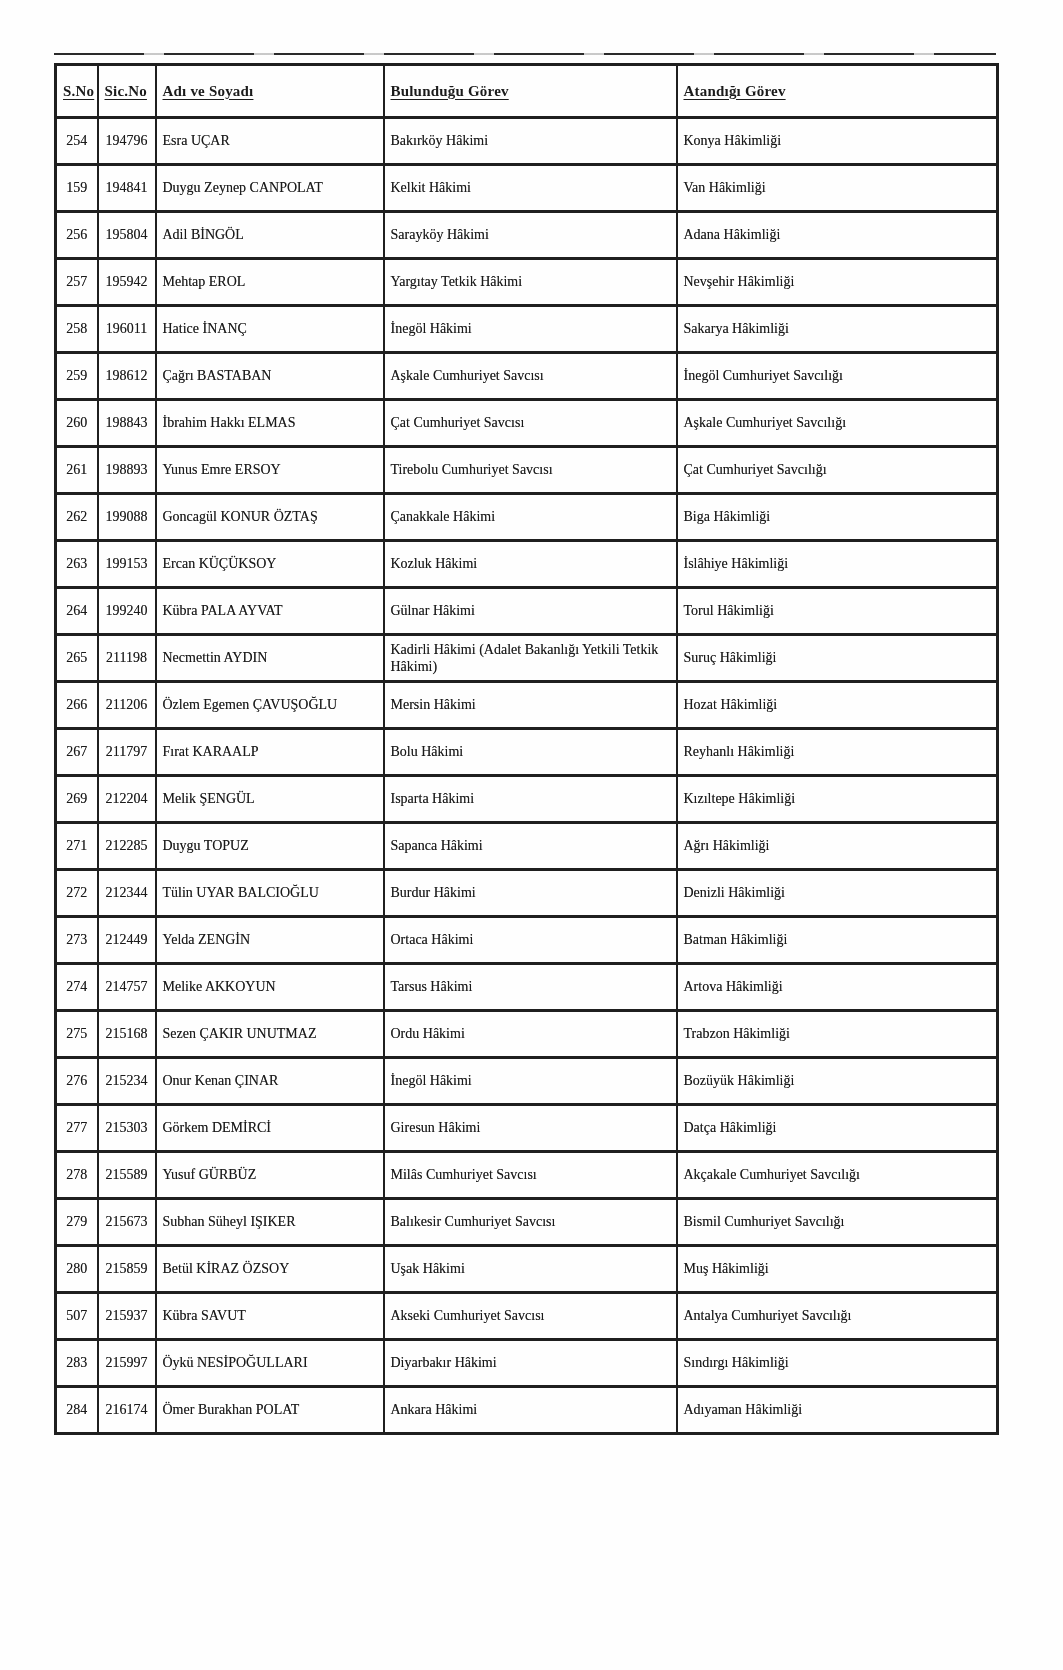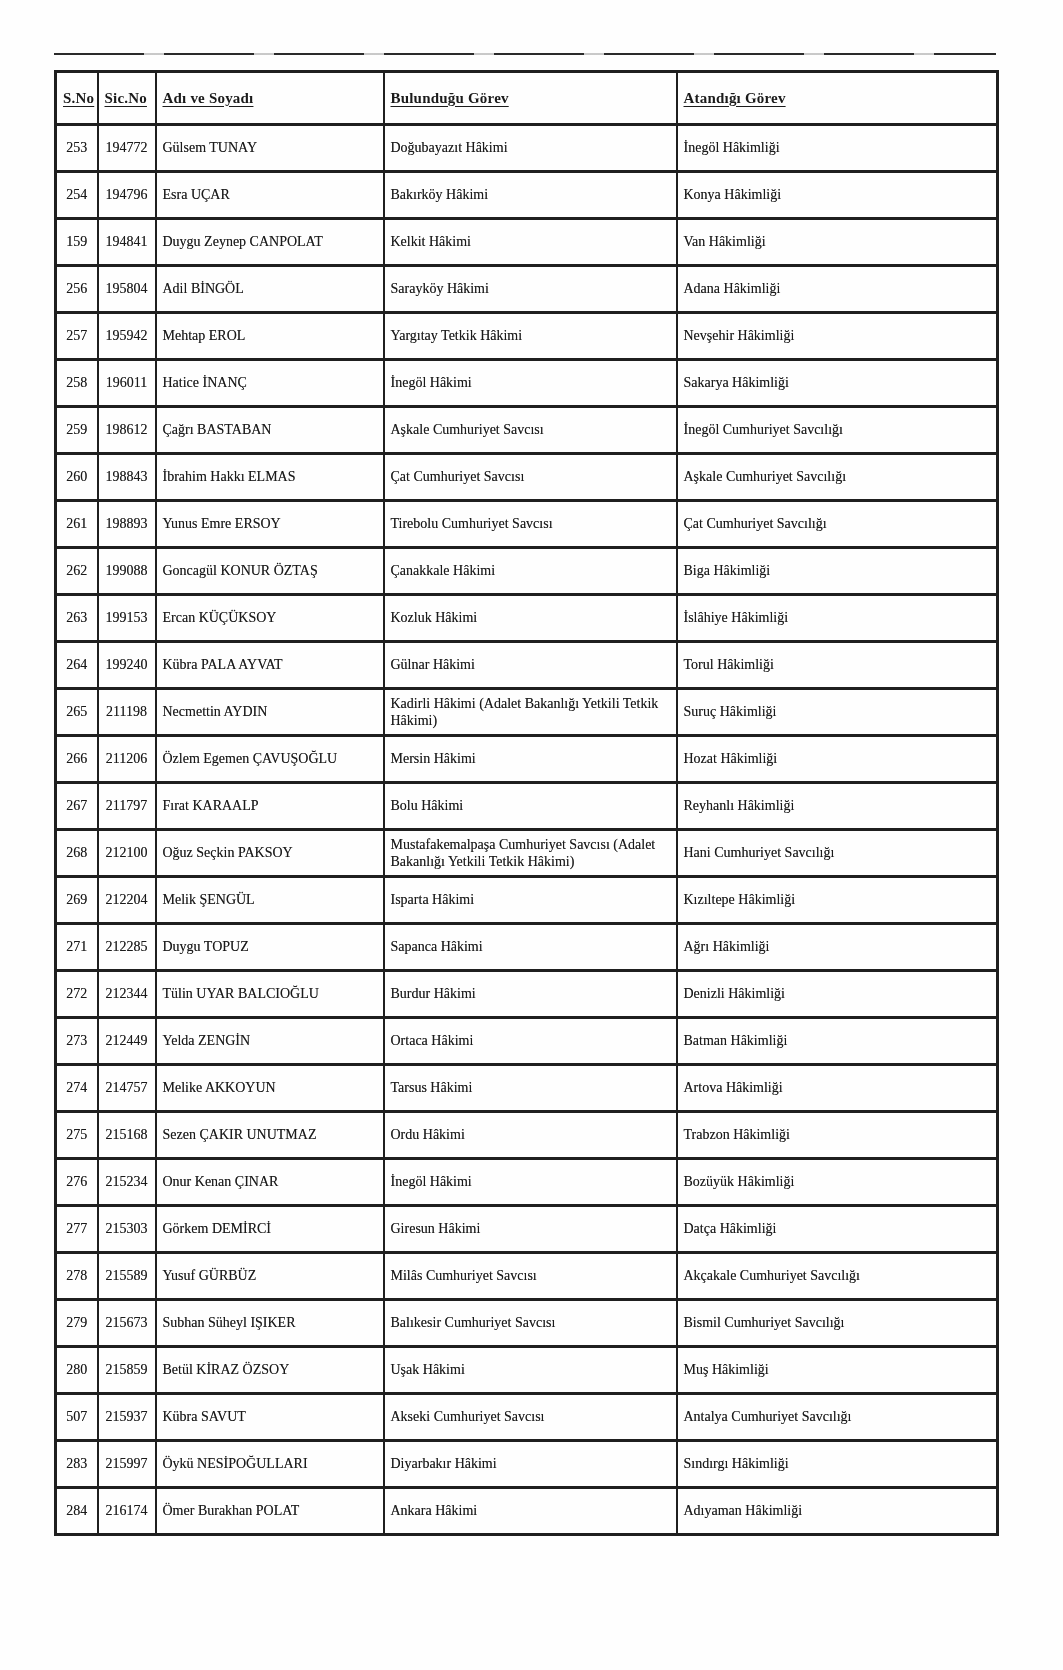--- a/index.html
+++ b/index.html
@@ -23,21 +23,21 @@
     left: 54px;
     top: 53px;
     width: 942px;
     height: 2px;
     background: repeating-linear-gradient(90deg,
       #2a2a2a 0 90px, rgba(42,42,42,.25) 90px 110px);
   }
   .doc-table {
     position: absolute;
     left: 54px;
-    top: 70px;
+    top: 63px;
     width: 942px;
     border-collapse: collapse;
     table-layout: fixed;
     background: #fefefe;
   }
   .doc-table col.c-sno   { width: 42px; }
   .doc-table col.c-sicil { width: 58px; }
   .doc-table col.c-name  { width: 228px; }
   .doc-table col.c-cur   { width: 293px; }
   .doc-table col.c-asg   { width: 321px; }
@@ -93,27 +93,20 @@
       <tr>
         <th>S.No</th>
         <th>Sic.No</th>
         <th>Adı ve Soyadı</th>
         <th>Bulunduğu Görev</th>
         <th>Atandığı Görev</th>
       </tr>
     </thead>
     <tbody>
         <tr>
-      <td class="num">253</td>
-      <td class="num">194772</td>
-      <td class="txt">Gülsem TUNAY</td>
-      <td class="txt">Doğubayazıt Hâkimi</td>
-      <td class="txt">İnegöl Hâkimliği</td>
-    </tr>
-        <tr>
       <td class="num">254</td>
       <td class="num">194796</td>
       <td class="txt">Esra UÇAR</td>
       <td class="txt">Bakırköy Hâkimi</td>
       <td class="txt">Konya Hâkimliği</td>
     </tr>
         <tr>
       <td class="num">159</td>
       <td class="num">194841</td>
       <td class="txt">Duygu Zeynep CANPOLAT</td>
@@ -198,27 +191,20 @@
       <td class="txt">Hozat Hâkimliği</td>
     </tr>
         <tr>
       <td class="num">267</td>
       <td class="num">211797</td>
       <td class="txt">Fırat KARAALP</td>
       <td class="txt">Bolu Hâkimi</td>
       <td class="txt">Reyhanlı Hâkimliği</td>
     </tr>
         <tr>
-      <td class="num">268</td>
-      <td class="num">212100</td>
-      <td class="txt">Oğuz Seçkin PAKSOY</td>
-      <td class="txt">Mustafakemalpaşa Cumhuriyet Savcısı (Adalet Bakanlığı Yetkili Tetkik Hâkimi)</td>
-      <td class="txt">Hani Cumhuriyet Savcılığı</td>
-    </tr>
-        <tr>
       <td class="num">269</td>
       <td class="num">212204</td>
       <td class="txt">Melik ŞENGÜL</td>
       <td class="txt">Isparta Hâkimi</td>
       <td class="txt">Kızıltepe Hâkimliği</td>
     </tr>
         <tr>
       <td class="num">271</td>
       <td class="num">212285</td>
       <td class="txt">Duygu TOPUZ</td>

